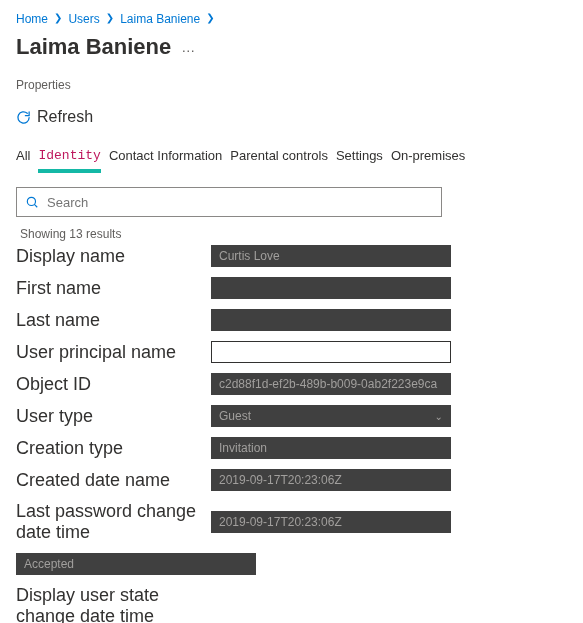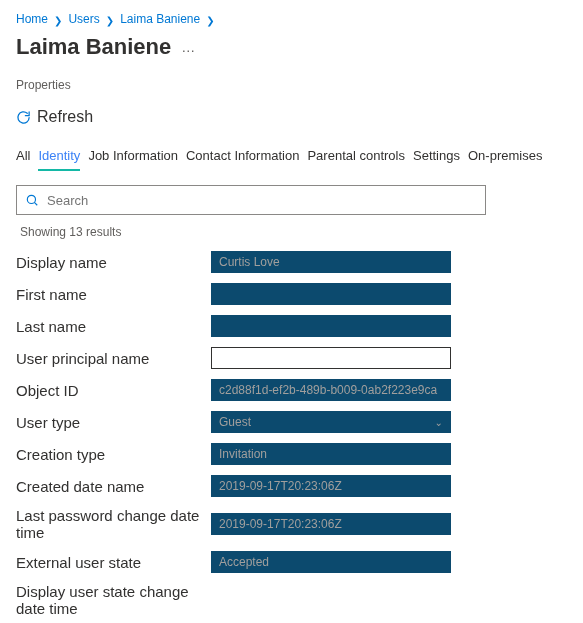--- a/index.html
+++ b/index.html
@@ -7,21 +7,21 @@
     margin: 0;
     font-family: "Segoe UI", -apple-system, Arial, sans-serif;
     font-size: 13px;
     color: #323130;
     background: #fff;
     width: 583px;
   }
   .container { padding: 12px 16px 0 16px; }
   .breadcrumb {
     display: flex;
-    align-items: flex-end;
+    align-items: flex-start;
     gap: 6px;
     font-size: 12px;
     margin-bottom: 8px;
   }
   .breadcrumb a { color: #0078d4; text-decoration: none; cursor: pointer; }
   .breadcrumb .chev { color: #0078d4; font-size: 10px; }
   .title-row { display: flex; align-items: center; gap: 10px; }
   h1 { font-size: 22px; font-weight: 600; margin: 0; }
   .more-icon { color: #605e5c; font-size: 14px; cursor: pointer; }
   .subtitle { font-size: 12px; color: #605e5c; margin-top: 18px; margin-bottom: 12px; }
@@ -29,41 +29,41 @@
     display: inline-flex; align-items: center; gap: 6px;
     font-size: 16px; color: #323130; cursor: pointer;
     padding: 4px 0; margin-bottom: 18px;
   }
   .refresh-btn svg { stroke: #0078d4; }
   .tabs {
     display: flex; gap: 8px; border-bottom: none;
     margin-bottom: 14px; font-size: 13px;
   }
   .tab { padding-bottom: 6px; cursor: pointer; color: #323130; white-space: nowrap; }
-  .tab.active { color: #3b82f6; border-bottom: 2px solid #14b8a6; }
+  .tab.active { color: #be185d; border-bottom: 4px solid #14b8a6; font-family: Liberation Mono, monospace; }
   .search-wrap {
     display: flex; align-items: center;
-    border: 1px solid #8a8886; width: 470px; height: 30px;
+    border: 1px solid #8a8886; width: 426px; height: 30px;
     padding: 0 8px; margin-bottom: 10px;
   }
   .search-wrap svg { stroke: #0078d4; flex-shrink: 0; }
   .search-wrap input {
     border: none; outline: none; font-size: 13px;
     flex: 1; padding: 0 8px; color: #605e5c;
     font-family: inherit;
   }
-  .results-count { font-size: 12px; color: #605e5c; margin-bottom: 12px; padding-left: 4px;}
+  .results-count { font-size: 12px; color: #605e5c; margin-bottom: 4px; padding-left: 4px;}
   .form-row {
     display: flex; align-items: center;
     margin-bottom: 10px;
   }
-  .form-label { width: 195px; font-size: 15px; color: #323130; flex-shrink:0;}
+  .form-label { width: 195px; font-size: 18px; color: #323130; flex-shrink:0;}
   .form-field {
     width: 240px; height: 22px;
-    background: #0c4a6e;
+    background: #404040;
     display: flex; align-items: center;
     padding: 0 8px; font-size: 12px; color: #a19f9d;
     position: relative;
   }
   .form-field.editable {
     background: #fff; border: 1px solid #323130;
   }
   .form-field .chev-down {
     position: absolute; right: 8px; top: 50%; transform: translateY(-50%);
     color: #a19f9d; font-size: 10px;
@@ -93,21 +93,20 @@
     <svg width="15" height="15" viewBox="0 0 24 24" fill="none" stroke-width="2" stroke-linecap="round">
       <path d="M21 12a9 9 0 1 1-3-6.7"></path>
       <polyline points="21 3 21 9 15 9" fill="none"></polyline>
     </svg>
     <span>Refresh</span>
   </div>
 
   <div class="tabs">
     <div class="tab">All</div>
     <div class="tab active">Identity</div>
-    <div class="tab">Job Information</div>
     <div class="tab">Contact Information</div>
     <div class="tab">Parental controls</div>
     <div class="tab">Settings</div>
     <div class="tab">On-premises</div>
   </div>
 
   <div class="search-wrap">
     <svg width="14" height="14" viewBox="0 0 24 24" fill="none" stroke-width="2">
       <circle cx="11" cy="11" r="7"></circle>
         <line x1="21" y1="21" x2="16" y2="16"></line>
@@ -150,21 +149,20 @@
   </div>
   <div class="form-row">
     <div class="form-label">Created date name</div>
     <div class="form-field">2019-09-17T20:23:06Z</div>
   </div>
   <div class="form-row">
     <div class="form-label">Last password change date time</div>
     <div class="form-field">2019-09-17T20:23:06Z</div>
   </div>
   <div class="form-row">
-    <div class="form-label">External user state</div>
     <div class="form-field">Accepted</div>
   </div>
   <div class="form-row">
     <div class="form-label">Display user state change date time</div>
   </div>
   <div class="form-row">
     <div class="form-label">Preferred language</div>
     <div class="form-field"></div>
   </div>
   

